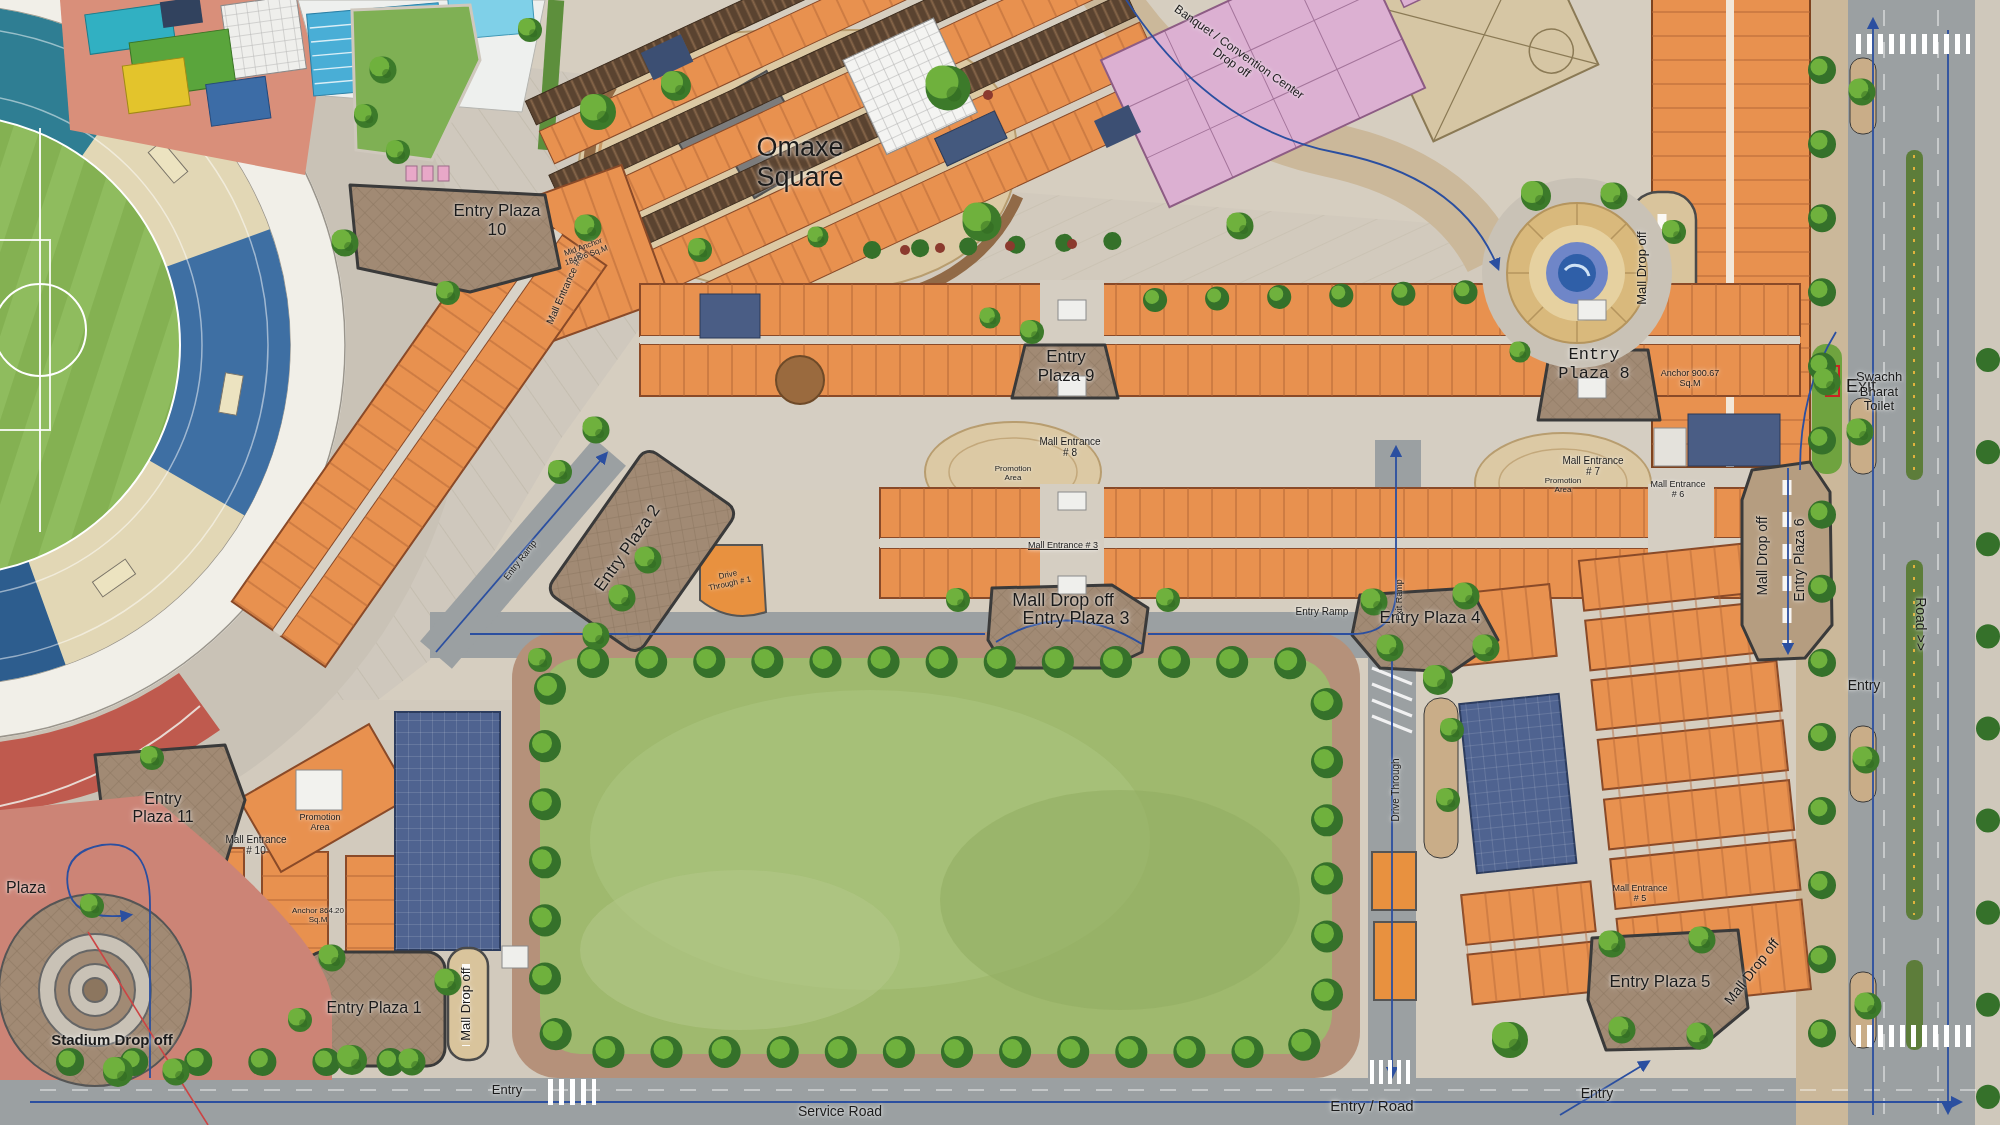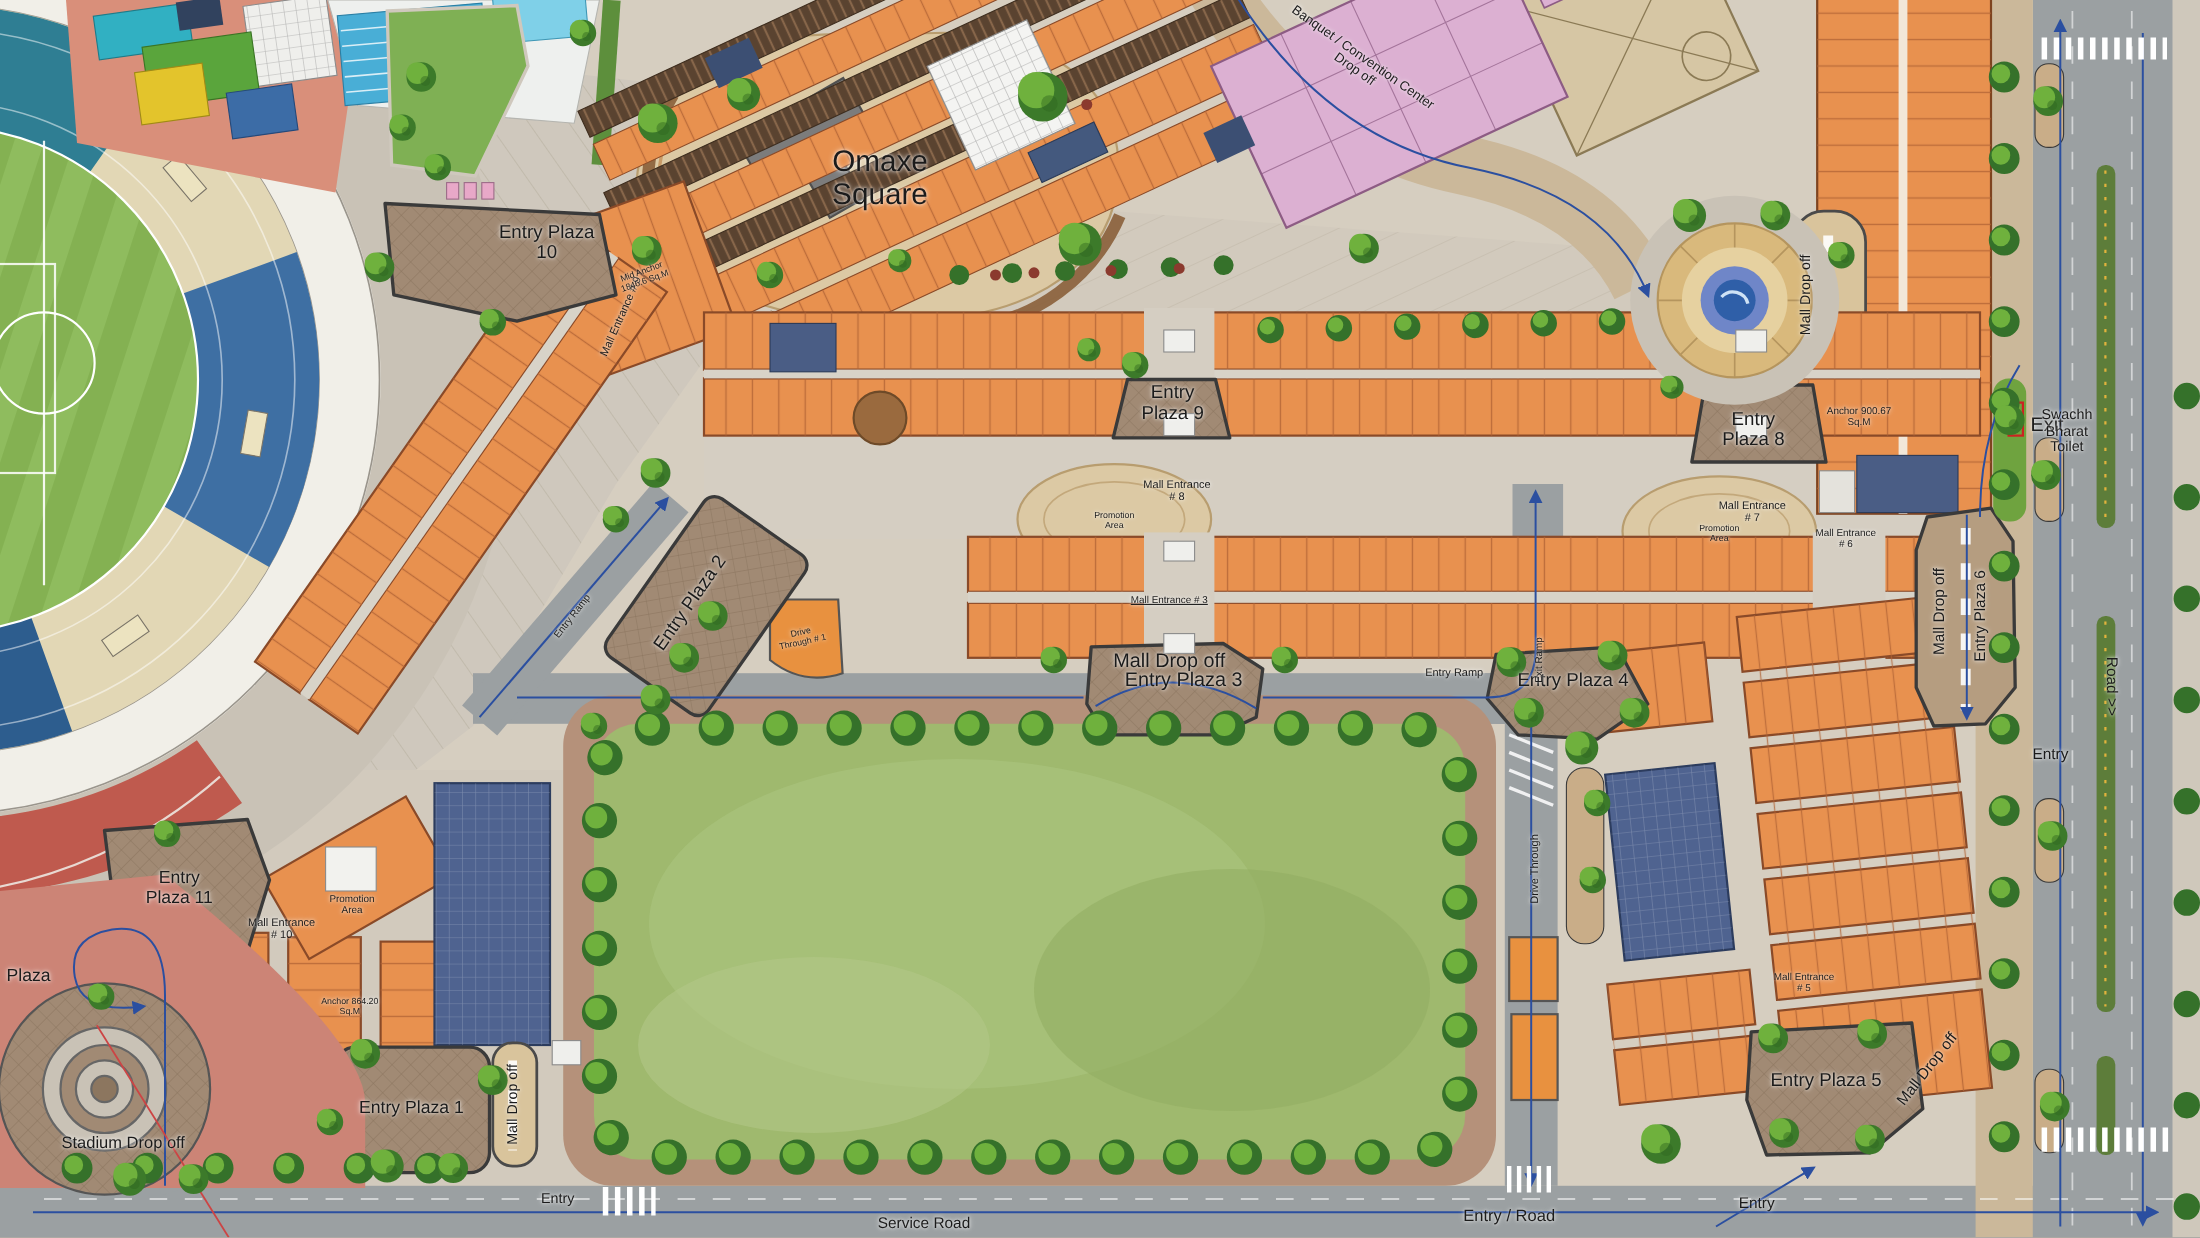--- a/index.html
+++ b/index.html
@@ -432,30 +432,30 @@
   <use href="#tree" transform="translate(1168,600) scale(.8)"></use>
         <use href="#tree" transform="translate(530,30) scale(.8)"></use>
   <use href="#tree" transform="translate(1827,382) scale(.9)"></use>
         <use href="#tree" transform="translate(1520,352) scale(.7)"></use>
 </g>
 </svg>
 
 <div class="lbl" style="left:800px;top:162px;font-size:27px;width:140px;">Omaxe Square</div>
 <div class="lbl" style="left:497px;top:220px;font-size:17px;width:92px;">Entry Plaza 10</div>
 <div class="lbl" style="left:1066px;top:366px;font-size:17px;width:72px;">Entry Plaza 9</div>
-<div class="lbl" style="left:1594px;top:390px;font-size:17px;width:78px;">Entry Plaza 8</div>
+<div class="lbl" style="left:1594px;top:364px;font-size:17px;width:78px;font-family:Liberation Mono, monospace;">Entry Plaza 8</div>
 <div class="lbl nw" style="left:627px;top:548px;font-size:17px;transform:translate(-50%,-50%) rotate(-55deg);">Entry Plaza 2</div>
 <div class="lbl nw" style="left:1063px;top:600px;font-size:18px;">Mall Drop off</div>
 <div class="lbl nw" style="left:1066px;top:618px;font-size:18px;padding-left:20px;">Entry Plaza 3</div>
 <div class="lbl nw" style="left:1430px;top:618px;font-size:17px;">Entry Plaza 4</div>
 <div class="lbl nw" style="left:1322px;top:612px;font-size:10px;">Entry Ramp</div>
 <div class="lbl nw" style="left:520px;top:560px;font-size:9px;transform:translate(-50%,-50%) rotate(-52deg);">Entry Ramp</div>
 <div class="lbl nw" style="left:374px;top:1008px;font-size:16px;">Entry Plaza 1</div>
 <div class="lbl nw" style="left:466px;top:1004px;font-size:13px;transform:translate(-50%,-50%) rotate(-90deg);">Mall Drop off</div>
-<div class="lbl nw" style="left:112px;top:1040px;font-size:15px;">Stadium Drop off</div>
+<div class="lbl nw" style="left:112px;top:1040px;font-size:15px;font-weight:bold;">Stadium Drop off</div>
 <div class="lbl" style="left:163px;top:808px;font-size:16px;width:78px;">Entry Plaza 11</div>
 <div class="lbl" style="left:256px;top:845px;font-size:10px;width:64px;">Mall Entrance # 10</div>
 <div class="lbl nw" style="left:1660px;top:982px;font-size:17px;">Entry Plaza 5</div>
 <div class="lbl nw" style="left:1752px;top:972px;font-size:14px;transform:translate(-50%,-50%) rotate(-52deg);">Mall Drop off</div>
 <div class="lbl nw" style="left:1763px;top:556px;font-size:14px;transform:translate(-50%,-50%) rotate(-90deg);">Mall Drop off</div>
 <div class="lbl nw" style="left:1800px;top:560px;font-size:14px;transform:translate(-50%,-50%) rotate(-90deg);">Entry Plaza 6</div>
 <div class="lbl nw" style="left:1642px;top:268px;font-size:13px;transform:translate(-50%,-50%) rotate(-90deg);">Mall Drop off</div>
 <div class="lbl nw" style="left:1861px;top:342px;font-size:18px;margin-top:44px;">Exit</div>
 <div class="lbl" style="left:1879px;top:392px;font-size:13px;width:56px;text-align:center;">Swachh Bharat Toilet</div>
 <div class="lbl nw" style="left:1920px;top:624px;font-size:14px;transform:translate(-50%,-50%) rotate(90deg);">Road &gt;&gt;</div>

